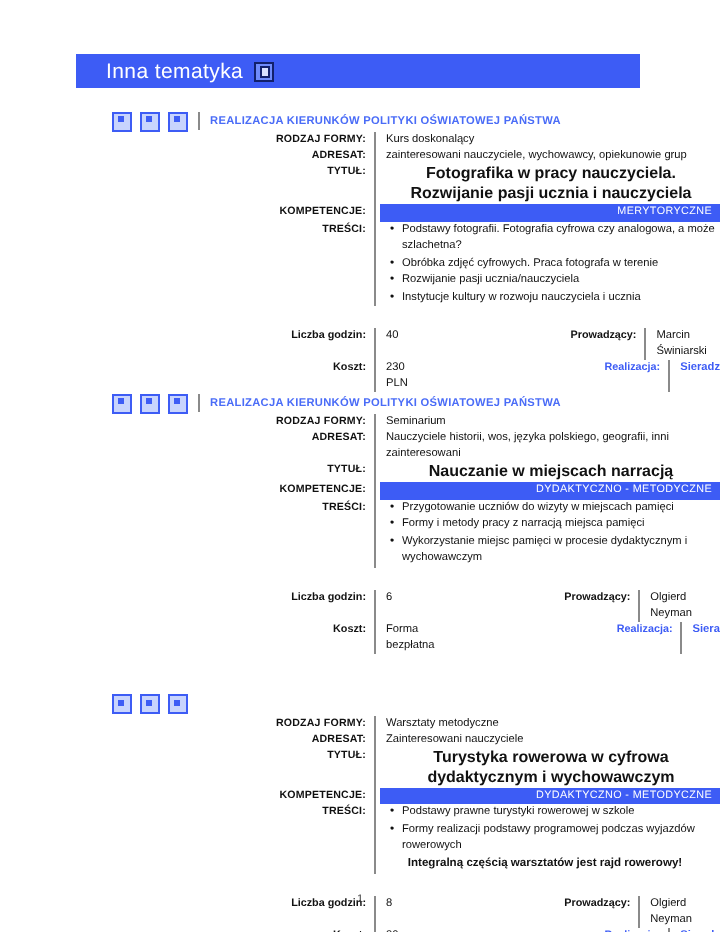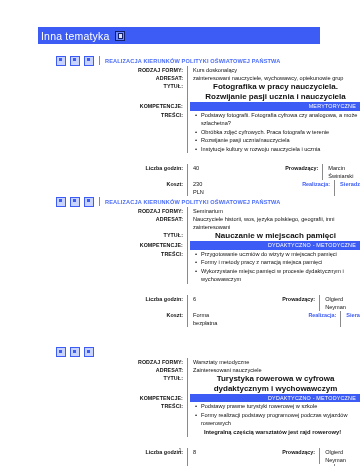--- a/index.html
+++ b/index.html
@@ -10,21 +10,21 @@
     color:#111111;
     overflow:hidden;
   }
   .page{position:relative;width:360px;height:466px;box-sizing:border-box;}
 
   
   .banner{
     position:absolute;left:38px;top:27px;width:282px;height:17px;
     background:#3d5cf5;
     display:flex;align-items:center;
-    padding-left:3px;box-sizing:border-box;
+    padding-left:15px;box-sizing:border-box;
   }
   .banner-title{
     color:#ffffff;font-size:10.5px;letter-spacing:.2px;
     white-space:nowrap;
   }
   .banner-glyph{
     display:inline-block;width:8px;height:8px;margin-left:5px;
     border:1px solid #12206b;background:#6f8bfb;position:relative;
     flex:0 0 auto;
   }
@@ -236,21 +236,21 @@
 
       <div class="row">
         <span class="lab">ADRESAT:</span>
         <span class="vdiv"></span>
         <span class="val">Nauczyciele historii, wos, języka polskiego, geografii, inni zainteresowani</span>
       </div>
 
       <div class="row">
         <span class="lab">TYTUŁ:</span>
         <span class="vdiv"></span>
-        <span class="val title-val">Nauczanie w miejscach pamięci</span>
+        <span class="val title-val">Nauczanie w miejscach narracją</span>
       </div>
 
       <div class="row">
         <span class="lab">KOMPETENCJE:</span>
         <span class="vdiv"></span>
         <span class="komp-bar">
           <span>DYDAKTYCZNO - METODYCZNE</span>
         </span>
       </div>
 

